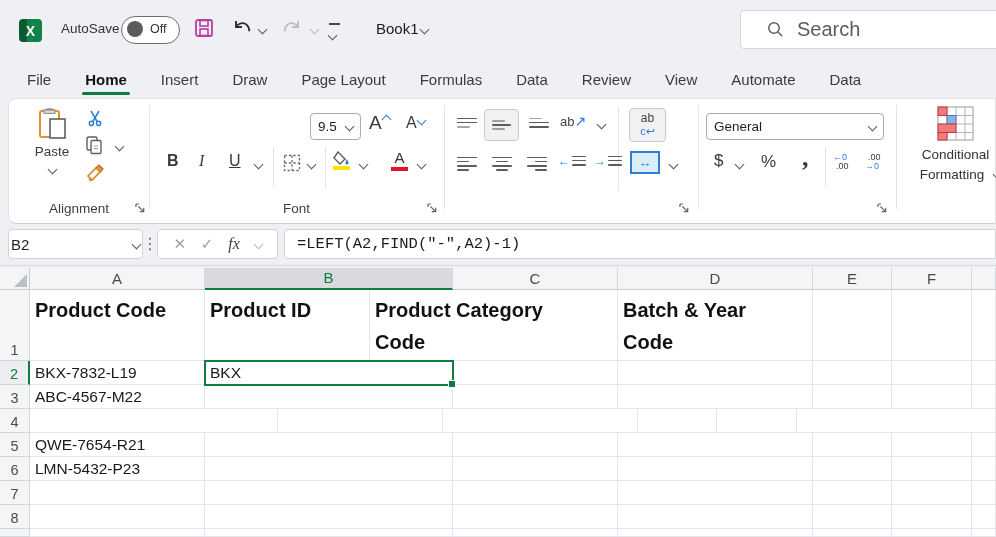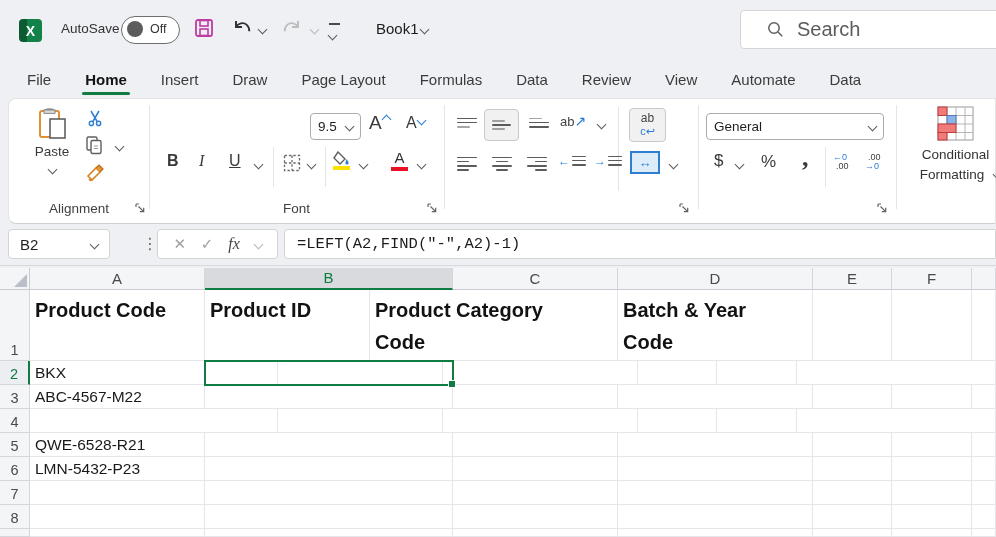--- a/index.html
+++ b/index.html
@@ -326,21 +326,21 @@
       <rect x="1" y="26.5" width="9" height="7.5" fill="#f07b7b" stroke="#c23b3b"></rect>
     </svg>
     <div class="cf-label" style="top:146px;position:fixed"></div>
     <div class="abs" style="left:897px;top:48px;width:99px;text-align:center;font-size:13.5px;color:#333">Conditional</div>
     <div class="abs" style="left:897px;top:68px;width:92px;text-align:center;font-size:13.5px;color:#333">Formatting</div>
     <span class="cv abs" style="left:985px;top:72px"></span>
   </div>
 </div>
 
 <div class="fbar">
-  <div class="fbox" style="left:8px;width:102px;padding:0 11px">
+  <div class="fbox" style="left:8px;width:135px;padding:0 2px">
     <span style="font-size:15px;color:#1f1f1f">B2</span>
     <span class="cv" style="margin-left:auto"></span>
   </div>
   <div class="abs" style="left:142px;top:9px;font-size:16px;color:#6a6a6a">⋮</div>
   <div class="fbox" style="left:157px;width:121px;justify-content:space-around;padding:0 8px">
     <span style="font-size:15px;color:#9e9e9e">✕</span>
     <span style="font-size:15px;color:#9e9e9e">✓</span>
     <span class="fx-sym">fx</span>
     <span class="cv gray"></span>
   </div>
@@ -374,20 +374,21 @@
     <div class="cell col-d hdrcell">
         <span style="display:block;width:150px">Batch &amp; Year Code</span>
       </div>
     <div class="cell col-e"></div>
     <div class="cell col-f"></div>
     <div class="cell col-g"></div>
   </div>
 
   <div class="grow" style="height:24px">
     <div class="rh sel">2</div>
+    <div class="cell col-a datacell">BKX-7832-L19</div>
     <div class="cell col-b datacell">BKX</div>
     <div class="cell col-c datacell"></div>
     <div class="cell col-d datacell"></div>
     <div class="cell col-e"></div>
     <div class="cell col-f"></div>
     <div class="cell col-g"></div>
   </div>
 
   <div class="grow" style="height:24px">
     <div class="rh">3</div>
@@ -405,21 +406,21 @@
     <div class="cell col-b datacell"></div>
     <div class="cell col-c datacell"></div>
     <div class="cell col-d datacell"></div>
     <div class="cell col-e"></div>
     <div class="cell col-f"></div>
     <div class="cell col-g"></div>
   </div>
 
   <div class="grow" style="height:24px">
     <div class="rh">5</div>
-    <div class="cell col-a datacell">QWE-6528-R21</div>
+    <div class="cell col-a datacell">QWE-7654-R21</div>
     <div class="cell col-b datacell"></div>
     <div class="cell col-c datacell"></div>
     <div class="cell col-d datacell"></div>
     <div class="cell col-e"></div>
     <div class="cell col-f"></div>
     <div class="cell col-g"></div>
   </div>
 
   <div class="grow" style="height:24px">
     <div class="rh">6</div>

